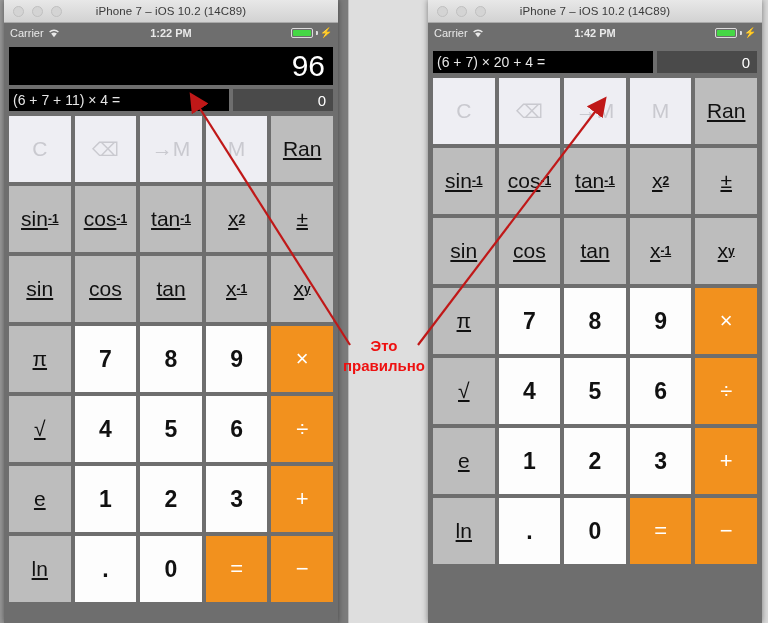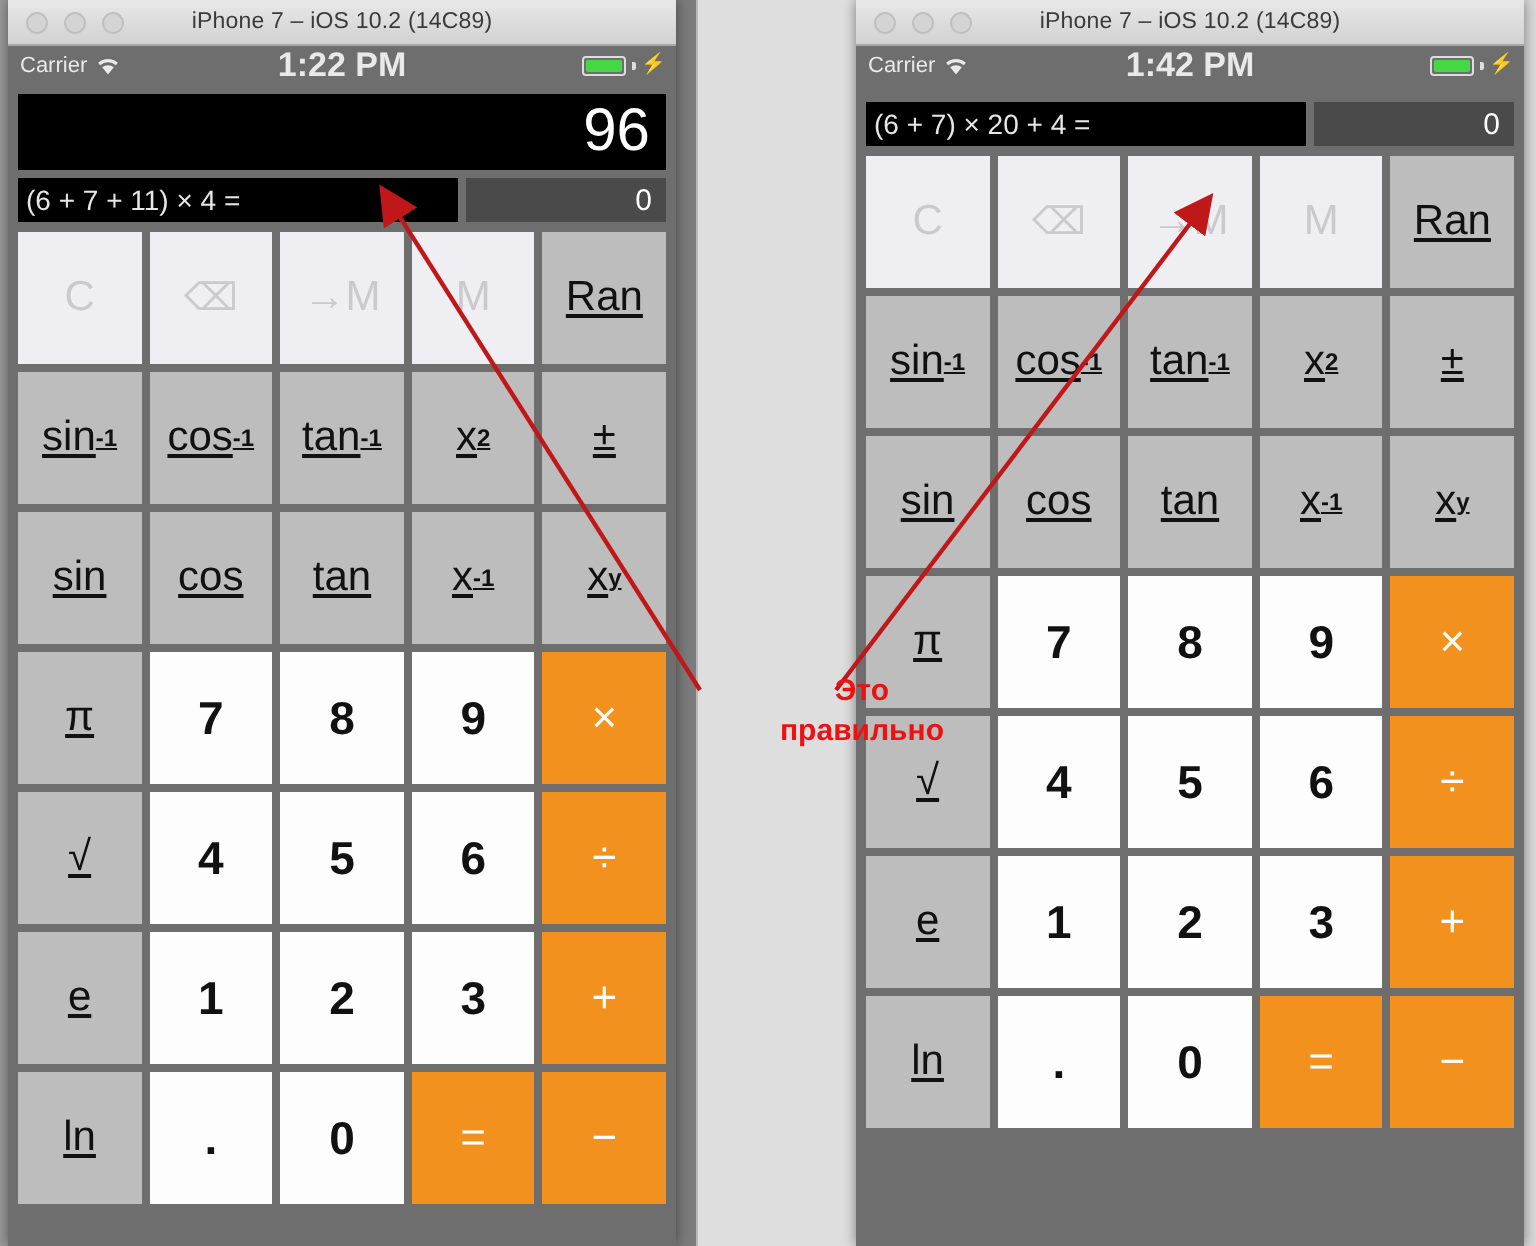--- a/index.html
+++ b/index.html
@@ -36,21 +36,21 @@
          border:1px solid #c0c0c0;box-sizing:border-box;}
   .wtitle{font-size:11.5px;color:#3a3a3a;letter-spacing:.1px;}
 
   
   .statusbar{
     height:19px;background:#6e6e6e;color:#e9e9e9;
     display:flex;align-items:center;position:relative;
     font-size:11px;
   }
   .sb-left{position:absolute;left:6px;display:flex;align-items:center;gap:4px;}
-  .sb-center{position:absolute;left:0;right:0;text-align:center;font-size:17px;font-weight:bold;}
+  .sb-center{position:absolute;left:0;right:0;text-align:center;font-size:11px;font-weight:bold;}
   .sb-right{position:absolute;right:5px;display:flex;align-items:center;gap:2px;}
   .wifi{display:inline-block;width:12px;height:10px;position:relative;}
   .batt{
     width:22px;height:10px;border:1px solid #dcdcdc;border-radius:2px;
     box-sizing:border-box;padding:1px;
   }
   .batt i{display:block;height:100%;background:#45d845;border-radius:1px;}
   .battcap{width:2px;height:4px;background:#dcdcdc;border-radius:0 1px 1px 0;margin-left:1px;}
   .bolt{font-size:10px;color:#e6e6e6;margin-left:1px;line-height:1;}
 
@@ -85,21 +85,21 @@
   .key.dim{background:#eeeef3;color:#c9c9cf;}
   .key.num{background:#fdfdfd;font-weight:bold;font-size:23px;}
   .key.op{background:#f2911e;color:#fff;font-size:22px;}
   .key sup{font-size:12px;vertical-align:super;line-height:0;font-weight:bold;}
   .key .bksp{font-size:19px;}
 
   
   #anno{position:absolute;inset:0;pointer-events:none;}
   .anno-text{
     position:absolute;color:#ee1111;font-weight:bold;font-size:15px;
-    text-align:center;line-height:1.05;white-space:nowrap;margin-left:47px;
+    text-align:center;line-height:1.05;white-space:nowrap;
   }
 </style>
 </head>
 <body>
 
 <div id="desktop">
   <div class="bg-window" style="left:348px;top:-4px;width:80px;height:628px;">
   </div>
   <div class="bg-noise" style="left:336px;top:0;width:12px;height:623px;background:#7b7b7b;"></div>
   <div class="bg-window" style="left:744px;top:-4px;width:30px;height:628px;background:#d9d9d9;"></div>

